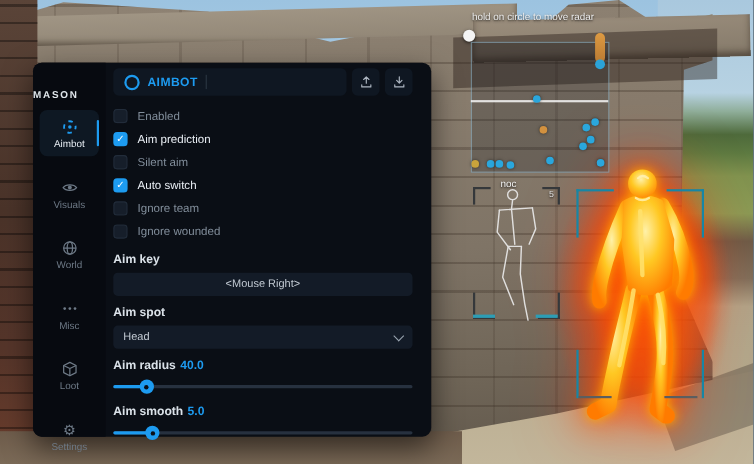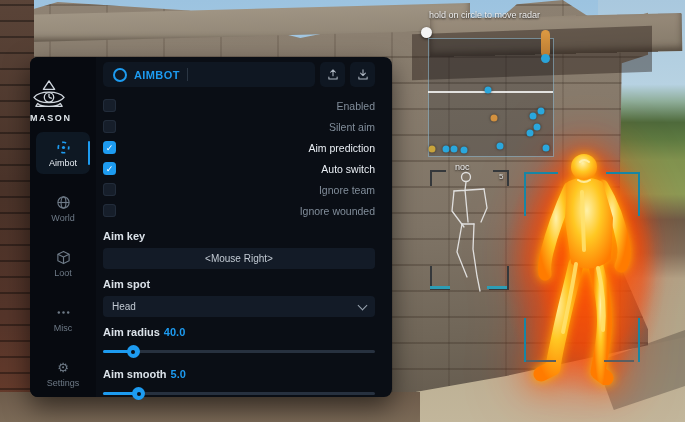--- a/index.html
+++ b/index.html
@@ -90,21 +90,21 @@
   .header-bar{flex:1;background:#0f1722;border-radius:5px;display:flex;align-items:center;
     padding:0 10px;gap:7px;}
   .hb-ring{width:10px;height:10px;border:2.5px solid #1d9bf0;border-radius:50%;flex:none;}
   .hb-title{color:#1d9bf0;font-size:11px;font-weight:bold;letter-spacing:.4px;}
   .hb-div{width:1px;height:13px;background:#2b3643;}
   .hb-sub{color:#77828f;font-size:10px;white-space:nowrap;}
   .hb-btn{width:25px;height:25px;background:#0f1722;border-radius:5px;display:flex;
     align-items:center;justify-content:center;color:#aeb7c2;cursor:pointer;}
 
   .checks{margin-top:8px;}
-  .check-row{display:flex;align-items:center;gap:9px;height:21px;cursor:pointer;justify-content:space-between;}
+  .check-row{display:flex;align-items:center;gap:9px;height:21px;cursor:pointer;}
   .cbox{width:13px;height:13px;border-radius:3.5px;background:#161e2a;box-shadow:inset 0 0 0 1px #222c3a;
     display:flex;align-items:center;justify-content:center;flex:none;}
   .check-row.checked .cbox{background:#1d9bf0;box-shadow:none;}
   .check-row.checked .cbox::after{content:'\2713';color:#fff;font-size:9px;font-weight:bold;}
   .clabel{font-size:10.5px;color:#818d9a;}
   .check-row.checked .clabel{color:#e9eef4;}
 
   .field-label{font-size:11px;font-weight:bold;color:#dbe2e9;margin:9px 0 6px;}
   .field-label .val{color:#1d9bf0;font-weight:bold;margin-left:4px;}
   .keybtn{height:21px;background:#131b27;border-radius:4px;display:flex;align-items:center;
@@ -233,51 +233,60 @@
             <svg width="15" height="15" viewBox="0 0 16 16">
                 <circle cx="8" cy="8" r="5.6" fill="none" stroke="currentColor" stroke-width="1.8" stroke-dasharray="4.4 4.4" stroke-dashoffset="2.2"></circle>
                 <circle cx="8" cy="8" r="1.7" fill="currentColor"></circle>
               </svg>
           </span>
           <span>Aimbot</span>
         </div>
         <div class="nav-item">
           <span class="ico">
             <svg width="15" height="15" viewBox="0 0 16 16">
+                <path d="M1.5 8 C4 4.5 12 4.5 14.5 8 C12 11.5 4 11.5 1.5 8 Z" fill="none" stroke="currentColor" stroke-width="1.2"></path>
+                <circle cx="8" cy="8" r="1.9" fill="currentColor"></circle>
+              </svg>
+          </span>
+          <span>Visuals</span>
+        </div>
+        <div class="nav-item">
+          <span class="ico">
+            <svg width="15" height="15" viewBox="0 0 16 16">
                 <g fill="none" stroke="currentColor" stroke-width="1.2">
                   <circle cx="8" cy="8" r="6"></circle>
                   <ellipse cx="8" cy="8" rx="2.6" ry="6"></ellipse>
                   <path d="M2 8 H14"></path>
                 </g>
               </svg>
           </span>
           <span>World</span>
         </div>
         <div class="nav-item">
           <span class="ico">
             <svg width="15" height="15" viewBox="0 0 16 16">
-                <g fill="none" stroke="currentColor" stroke-width="1.2" stroke-linejoin="round">
-                  <path d="M8 1.5 L14 4.5 V11.5 L8 14.5 L2 11.5 V4.5 Z"></path>
-                  <path d="M2 4.5 L8 7.5 L14 4.5 M8 7.5 V14.5"></path>
-                </g>
-              </svg>
-          </span>
-          <span>Loot</span>
-        </div>
-        <div class="nav-item">
-          <span class="ico">
-            <svg width="15" height="15" viewBox="0 0 16 16">
                 <g fill="currentColor">
                   <circle cx="3" cy="8" r="1.3"></circle>
                   <circle cx="8" cy="8" r="1.3"></circle>
                   <circle cx="13" cy="8" r="1.3"></circle>
                 </g>
               </svg>
           </span>
           <span>Misc</span>
+        </div>
+        <div class="nav-item">
+          <span class="ico">
+            <svg width="15" height="15" viewBox="0 0 16 16">
+                <g fill="none" stroke="currentColor" stroke-width="1.2" stroke-linejoin="round">
+                  <path d="M8 1.5 L14 4.5 V11.5 L8 14.5 L2 11.5 V4.5 Z"></path>
+                  <path d="M2 4.5 L8 7.5 L14 4.5 M8 7.5 V14.5"></path>
+                </g>
+              </svg>
+          </span>
+          <span>Loot</span>
         </div>
         <div class="nav-item">
           <span class="ico gear-glyph">⚙</span>
           <span>Settings</span>
         </div>
       </div>
     </div>
 
     <div class="main">
       <div class="header-row">
@@ -302,27 +311,27 @@
               </g>
             </svg>
         </div>
       </div>
 
       <div class="checks">
         <div class="check-row">
           <span class="cbox"></span>
           <span class="clabel">Enabled</span>
         </div>
+        <div class="check-row checked">
+          <span class="cbox"></span>
+          <span class="clabel">Aim prediction</span>
+        </div>
         <div class="check-row">
           <span class="cbox"></span>
           <span class="clabel">Silent aim</span>
-        </div>
-        <div class="check-row checked">
-          <span class="cbox"></span>
-          <span class="clabel">Aim prediction</span>
         </div>
         <div class="check-row checked">
           <span class="cbox"></span>
           <span class="clabel">Auto switch</span>
         </div>
         <div class="check-row">
           <span class="cbox"></span>
           <span class="clabel">Ignore team</span>
         </div>
         <div class="check-row">

